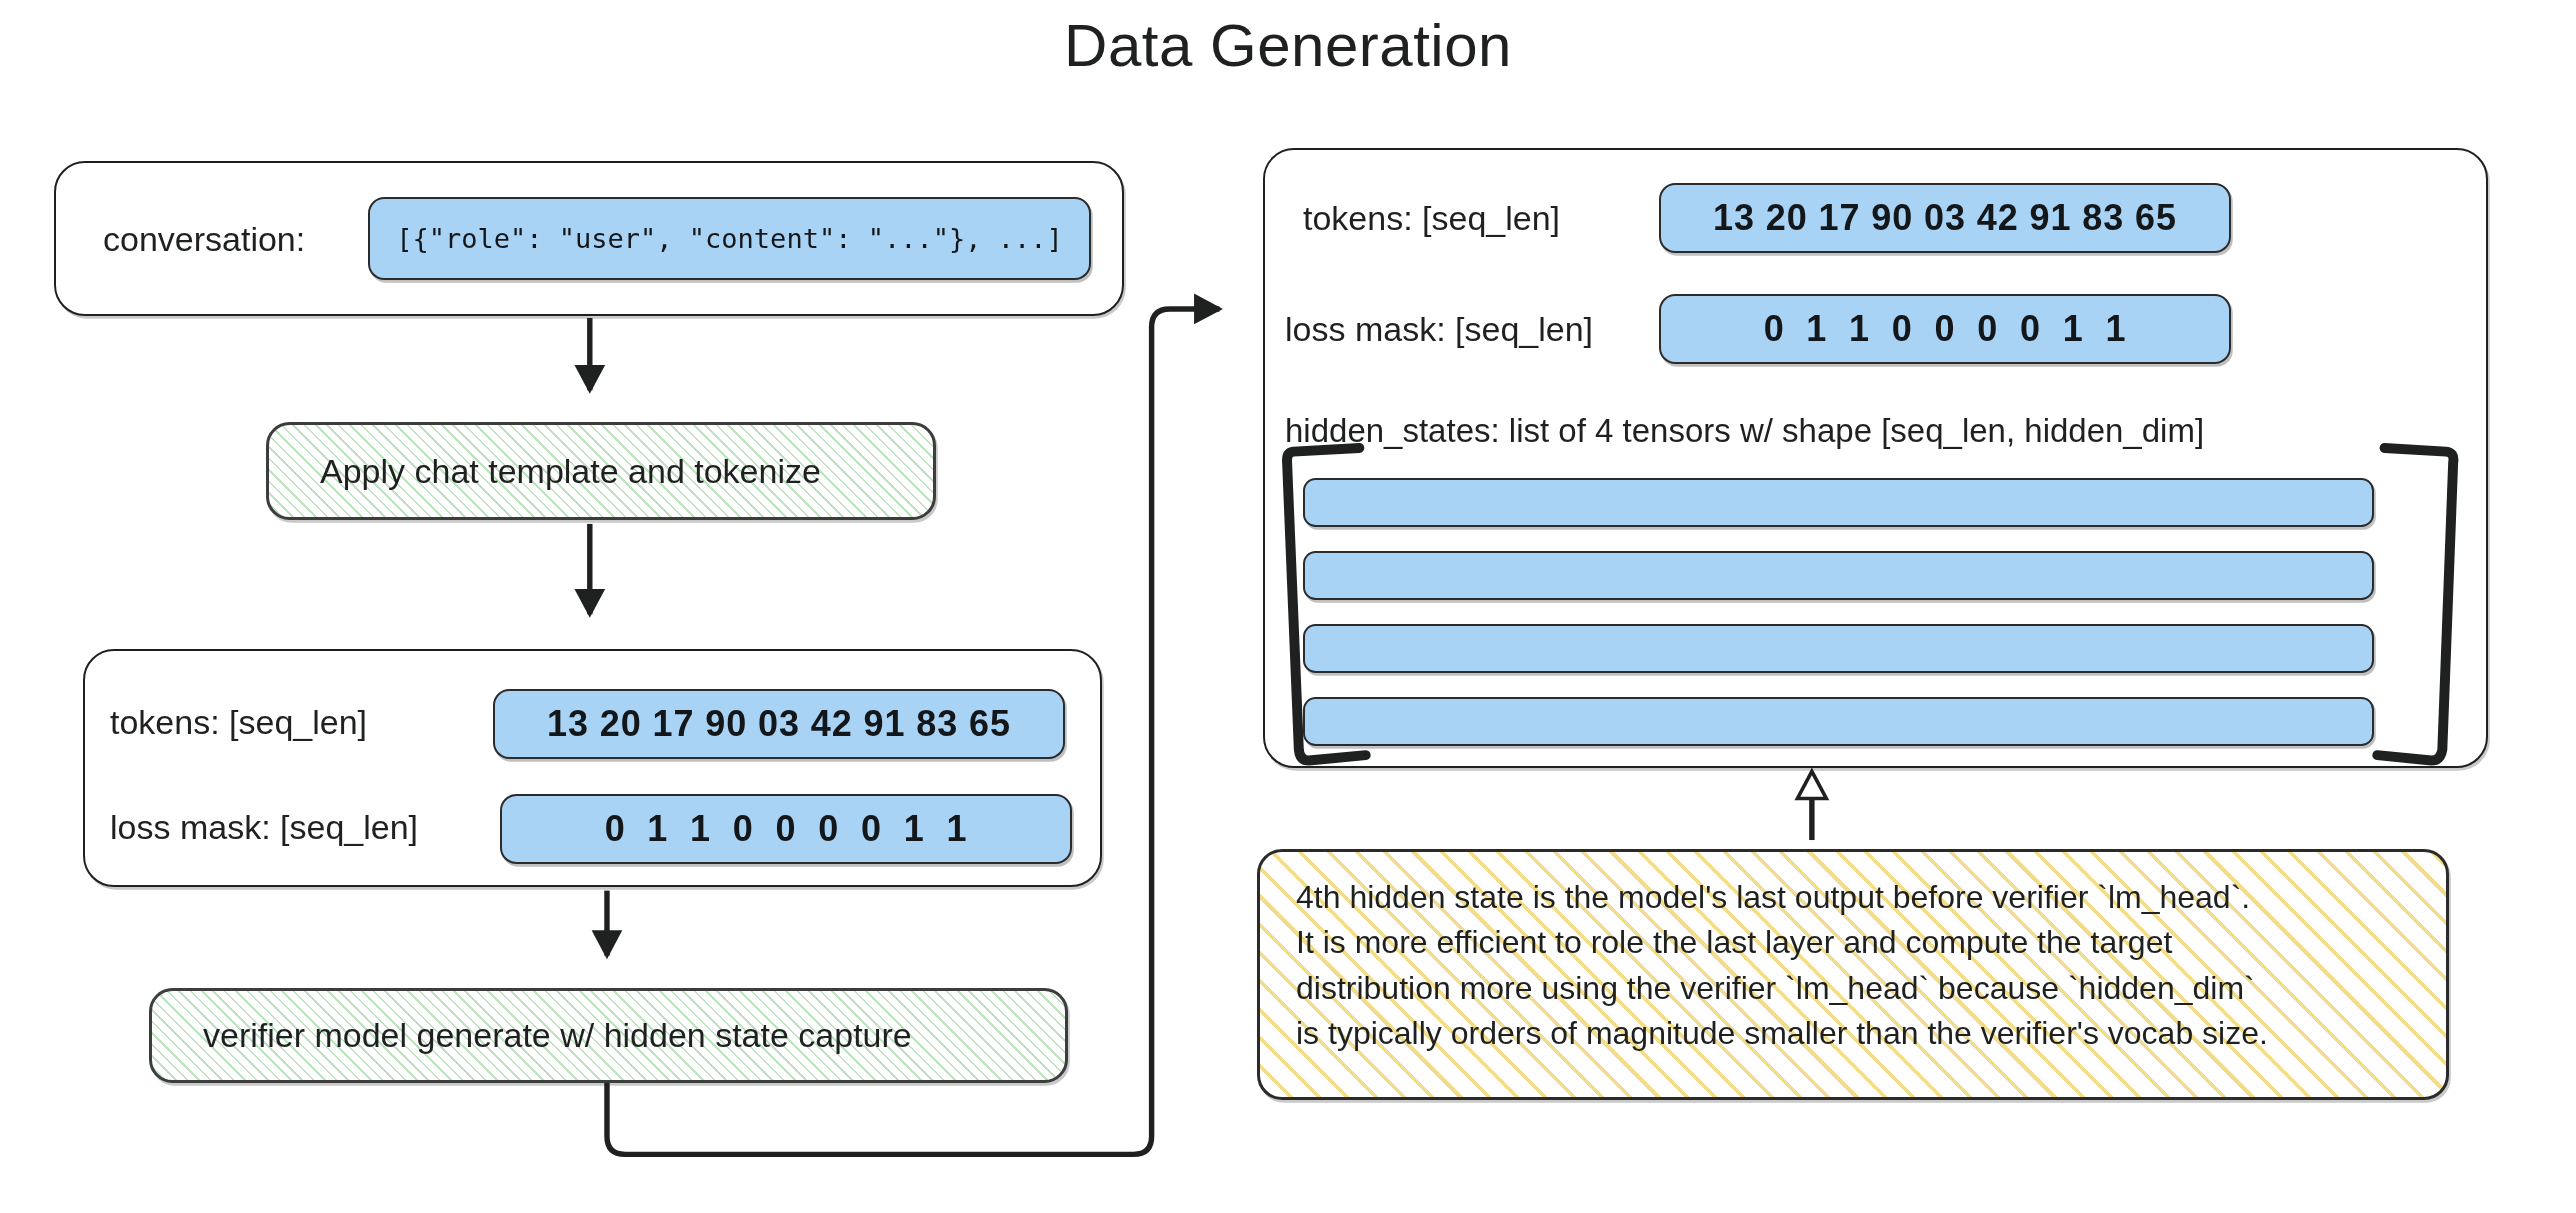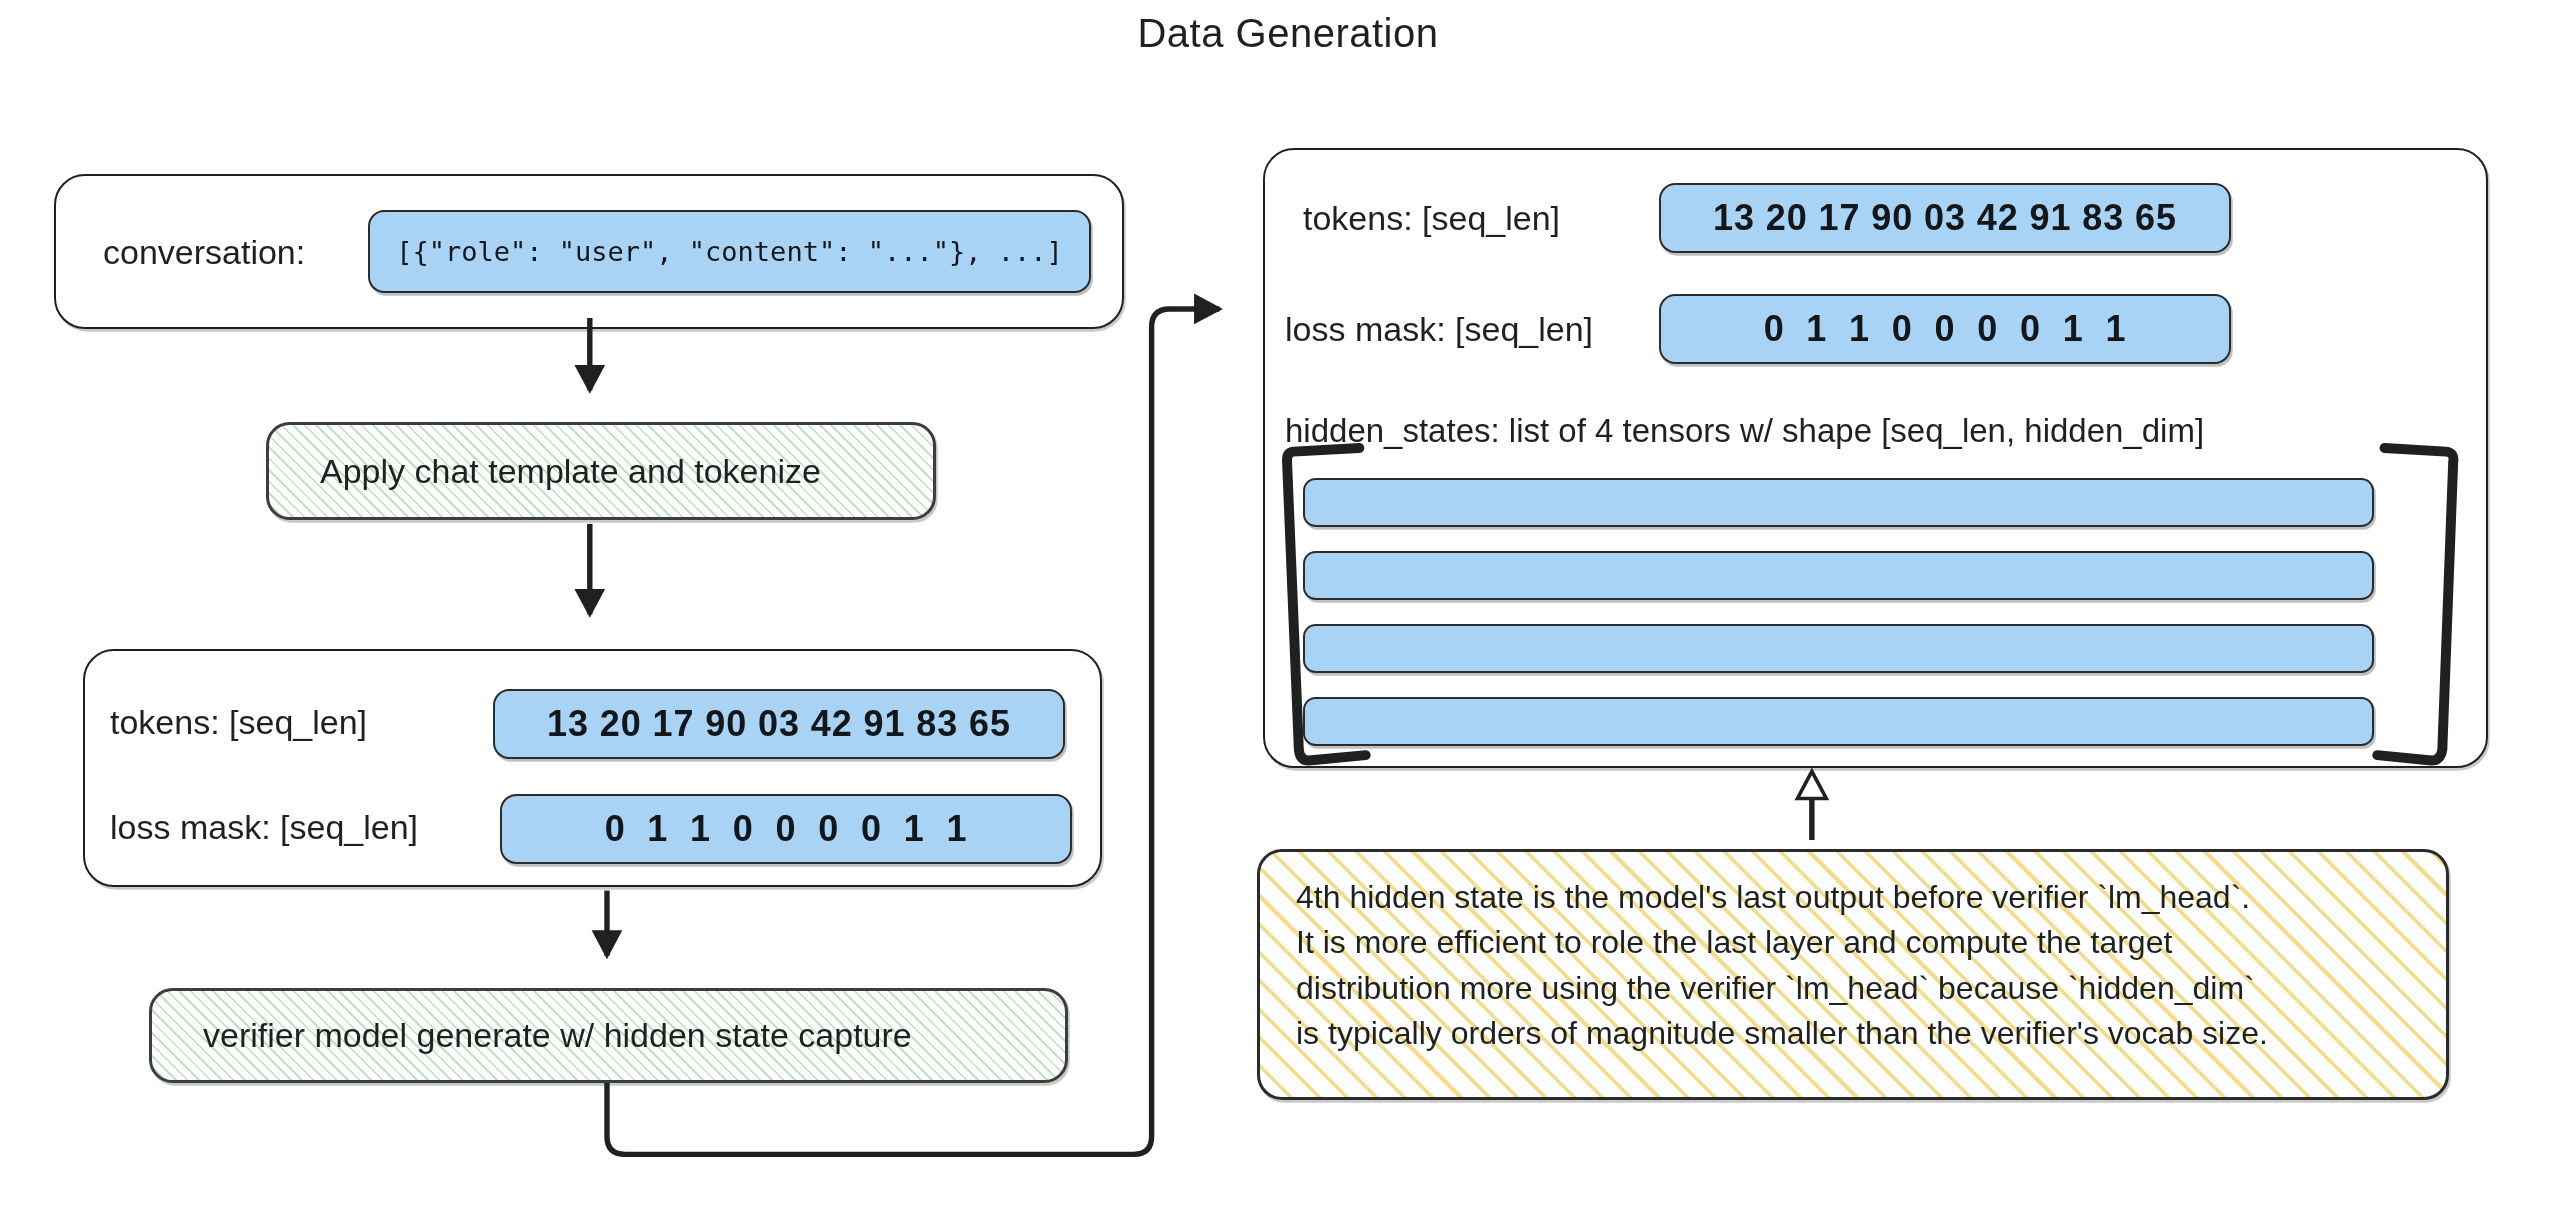--- a/index.html
+++ b/index.html
@@ -19,21 +19,21 @@
     overflow: hidden;
   }
 
   
   #title {
     position: absolute;
     left: 0;
     top: 11px;
     width: 2576px;
     text-align: center;
-    font-size: 40px;
+    font-size: 60px;
     letter-spacing: 0.5px;
     color: #1f2020;
     font-weight: 400;
   }
 
   
   .panel {
     position: absolute;
     box-sizing: border-box;
     background: #ffffff;
@@ -125,21 +125,21 @@
     pointer-events: none;
   }
 </style>
 </head>
 <body>
 
 <div id="canvas">
 
   <div id="title">Data Generation</div>
 
-  <div class="panel" style="left:54px; top:174px; width:1070px; height:155px;padding-left:16px;">
+  <div class="panel" style="left:54px; top:161px; width:1070px; height:155px;padding-left:16px;">
     <div class="label" style="left:47px; top:57px;">conversation:</div>
     <div class="chip" style="left:312px; top:34px; width:723px; height:83px; font-size:27px;">[{"role": "user", "content": "..."}, ...]</div>
   </div>
 
   <div class="proc" style="left:266px; top:422px; width:670px; height:98px;">
     <span>Apply chat template and tokenize</span>
   </div>
 
   <div class="panel" style="left:83px; top:649px; width:1019px; height:238px;">
     <div class="label" style="left:25px; top:52px;">tokens: [seq_len]</div>

